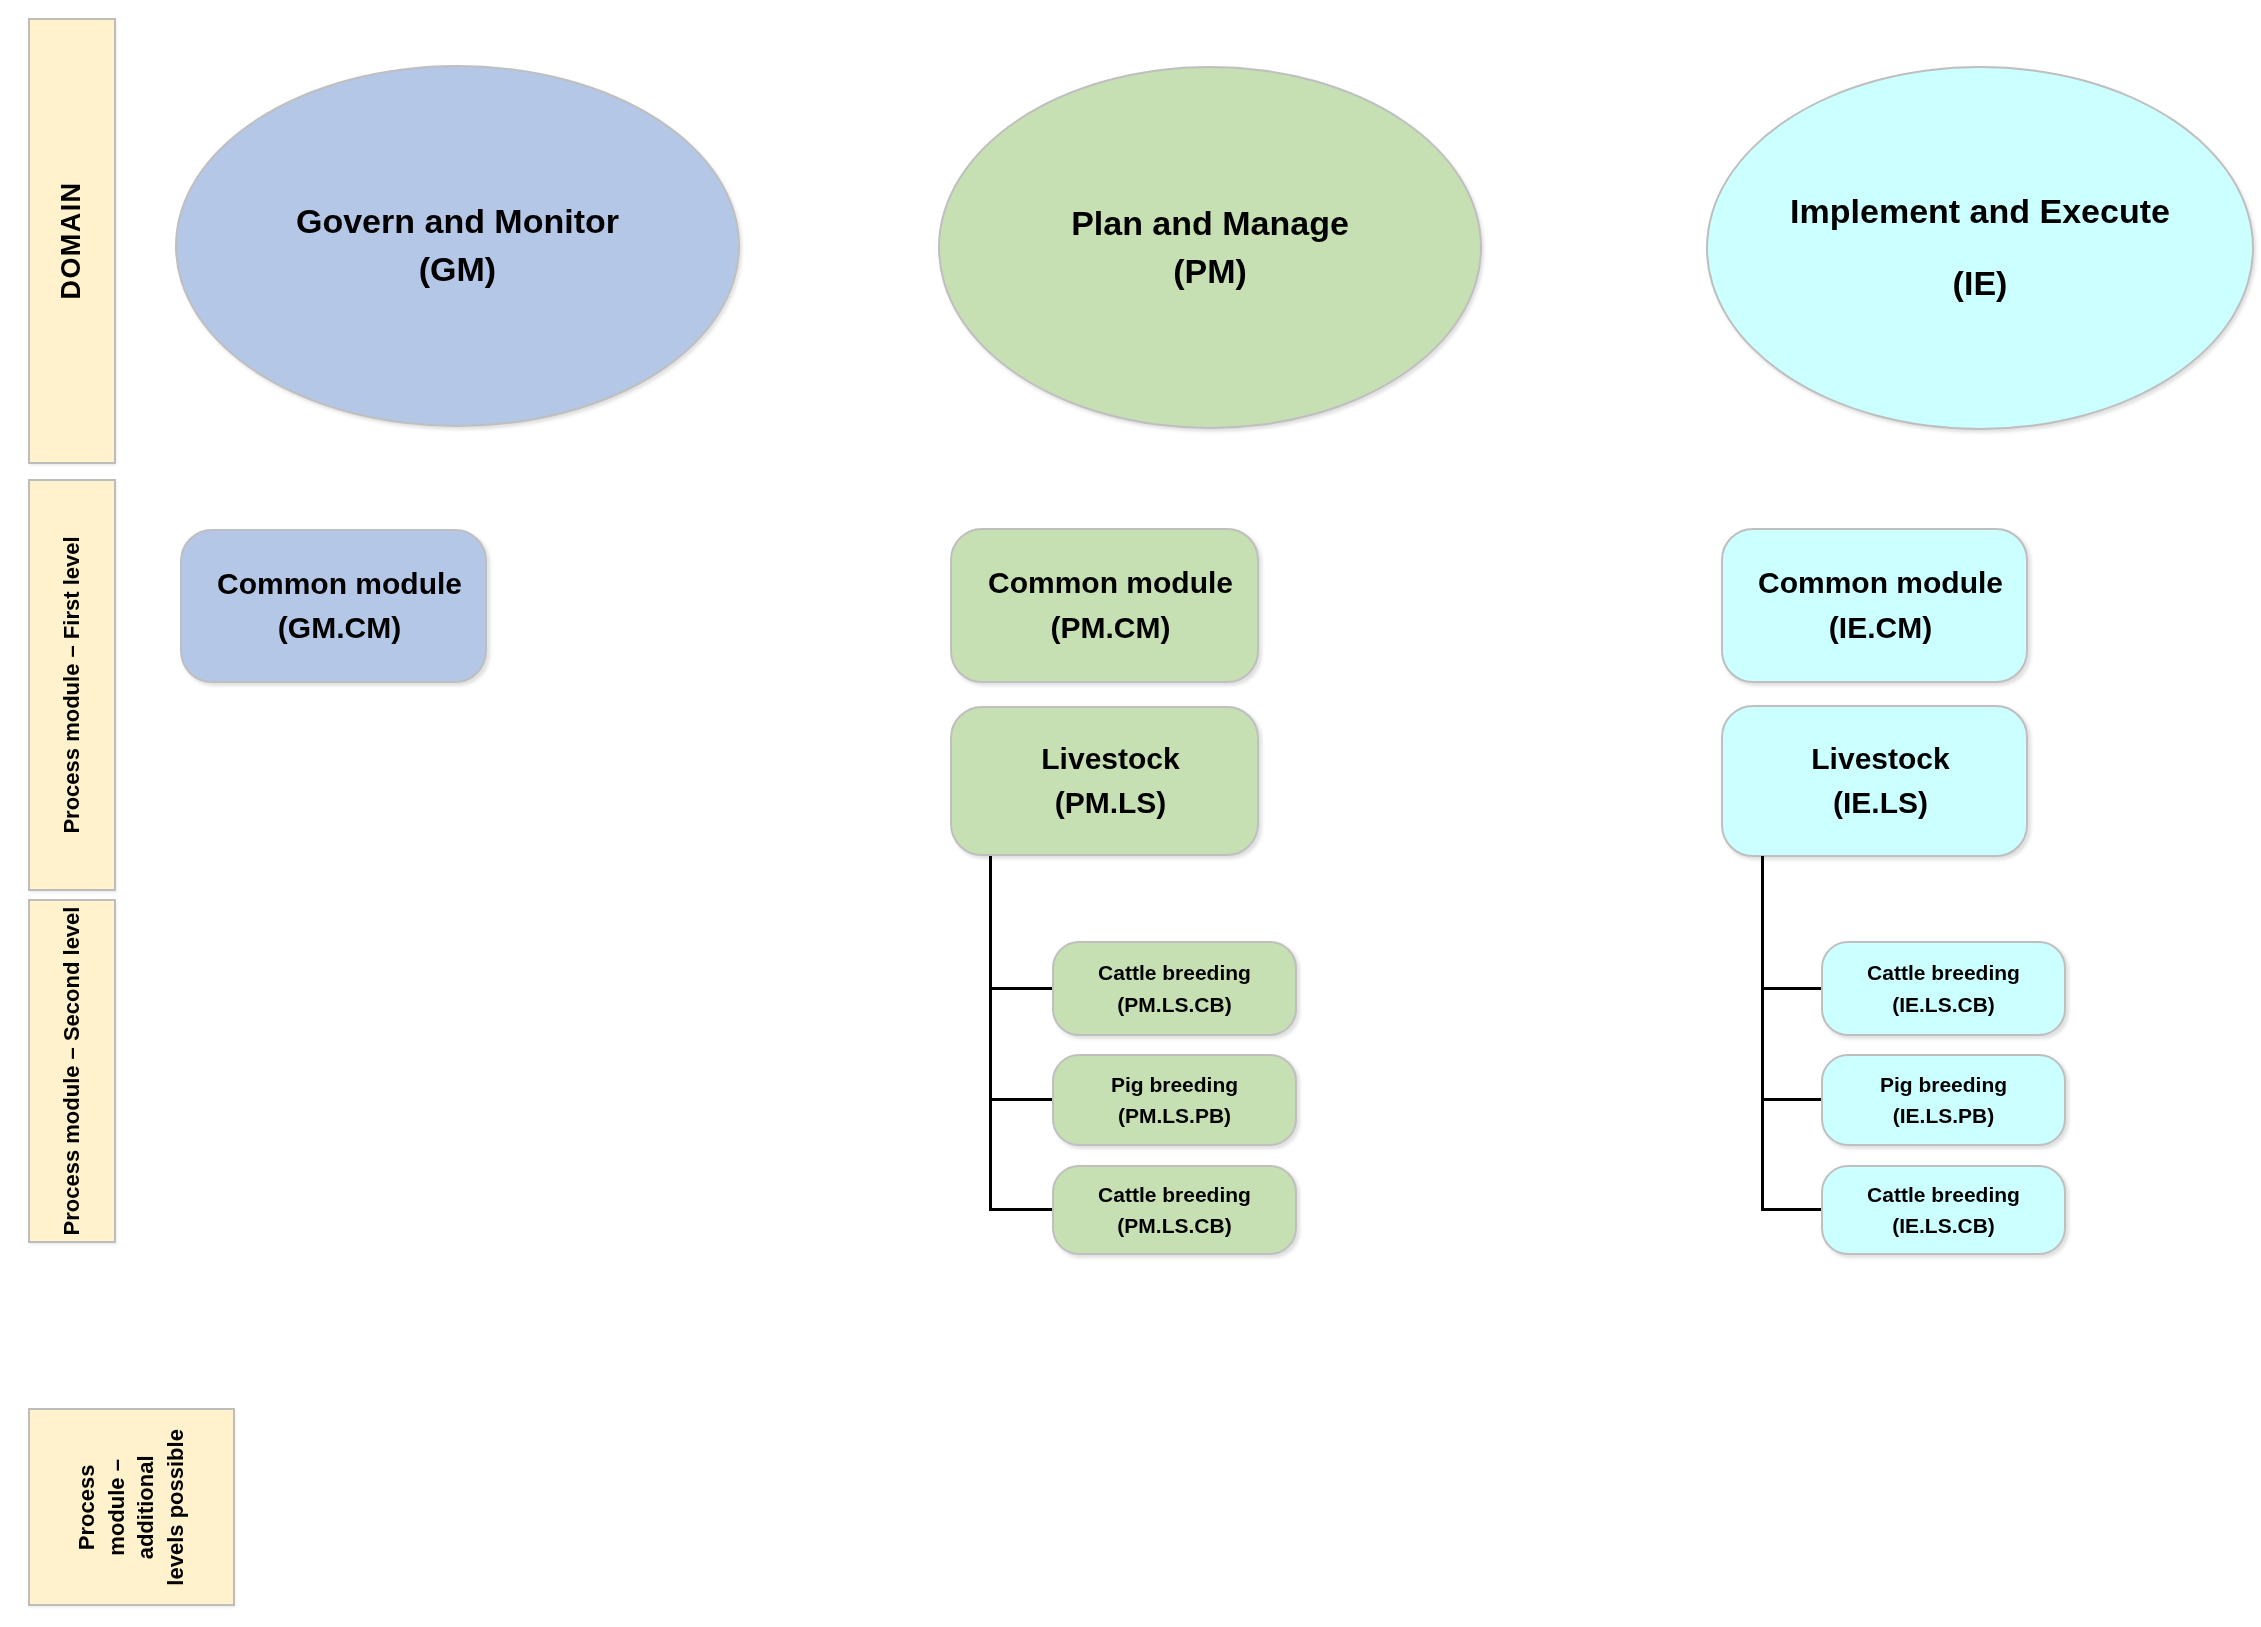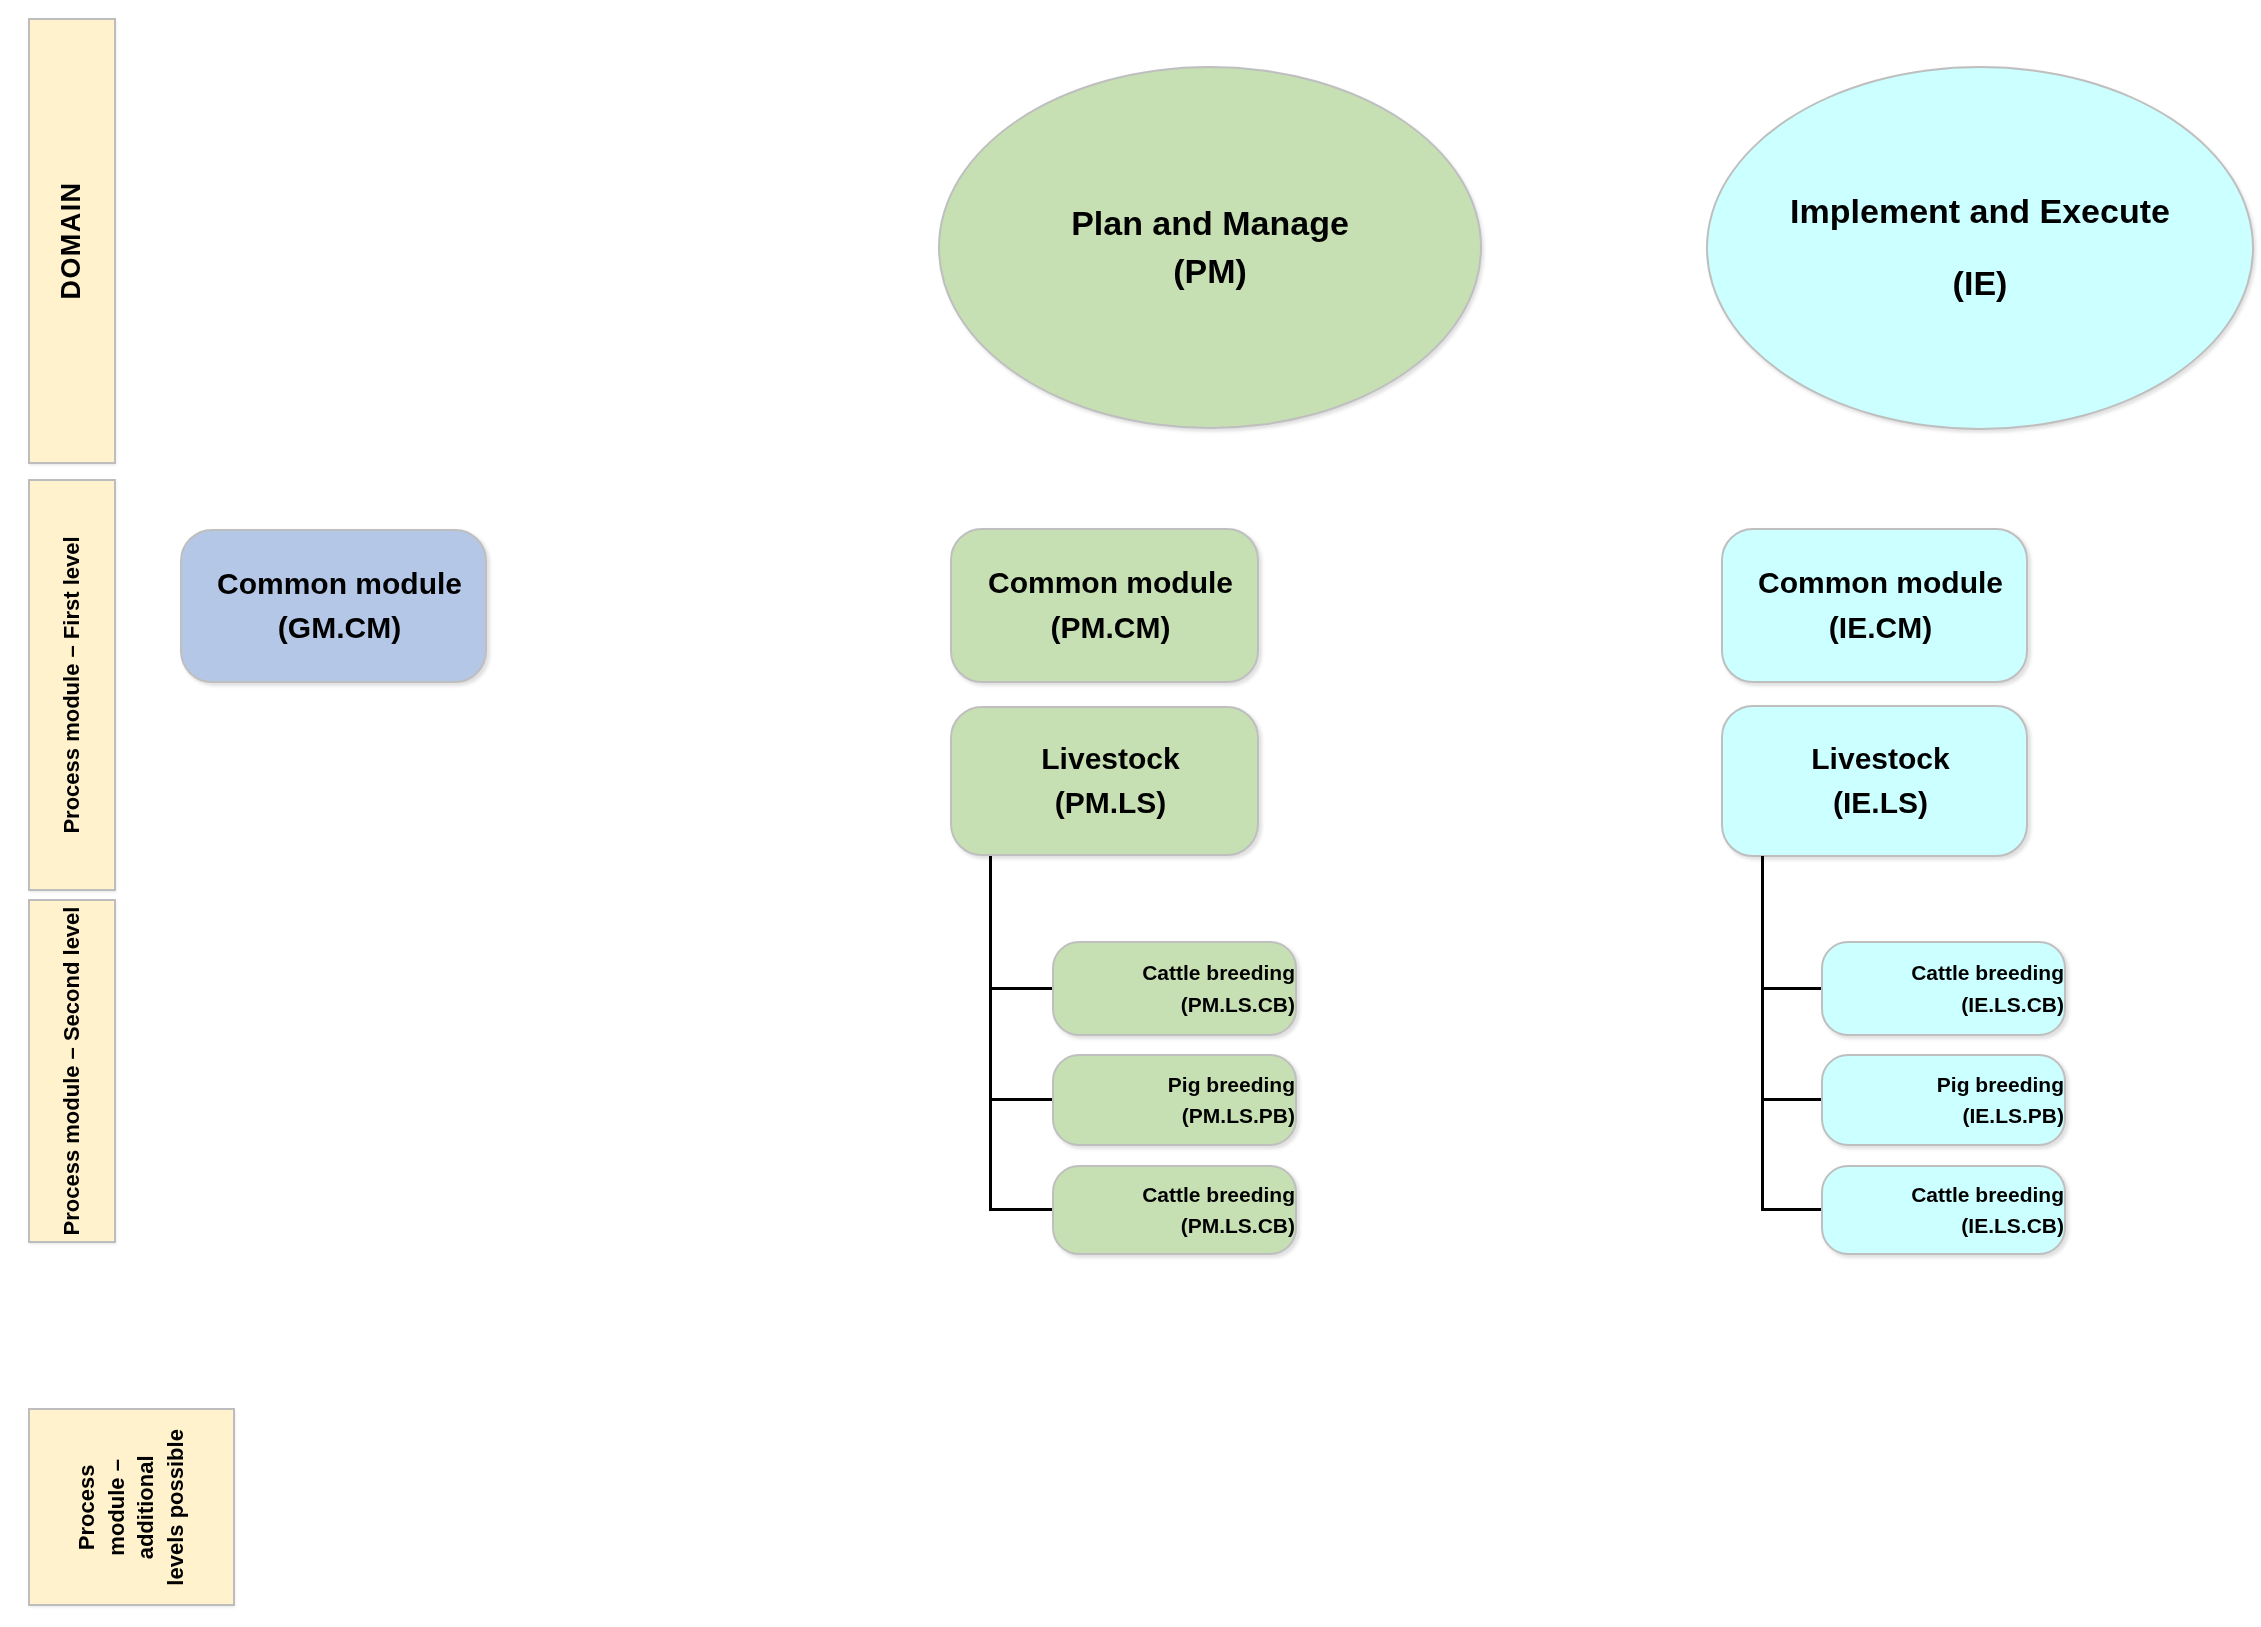--- a/index.html
+++ b/index.html
@@ -67,21 +67,20 @@
   .rect-lg {
     border-radius: 32px;
     font-size: 30px;
     line-height: 1.48;
     padding-left: 12px;
   }
   .rect-sm {
     border-radius: 27px;
     font-size: 21px;
     line-height: 1.50;
-    align-items: flex-end;
   }
   .fill-gm { background: var(--gm-fill); }
   .fill-pm { background: var(--pm-fill); }
   .fill-ie { background: var(--ie-fill); }
   
   .connector {
     position: absolute;
     background: var(--connector);
   }
 </style>
@@ -104,20 +103,24 @@
 
   <div class="row-label" style="left:28px; top:1408px; width:207px; height:198px;">
     <div class="vblock">
       <div>Process</div>
       <div>module –</div>
       <div>additional</div>
       <div>levels possible</div>
     </div>
   </div>
 
+  <div class="shape ellipse fill-gm" style="left:175px; top:65px; width:565px; height:362px;">
+    <div>Govern and Monitor</div>
+    <div>(GM)</div>
+  </div>
 
   <div class="shape ellipse fill-pm" style="left:938px; top:66px; width:544px; height:363px;">
     <div>Plan and Manage</div>
     <div>(PM)</div>
   </div>
 
   <div class="shape ellipse fill-ie" style="left:1706px; top:66px; width:548px; height:364px;gap:24px;">
     <div>Implement and Execute</div>
     <div>(IE)</div>
   </div>

